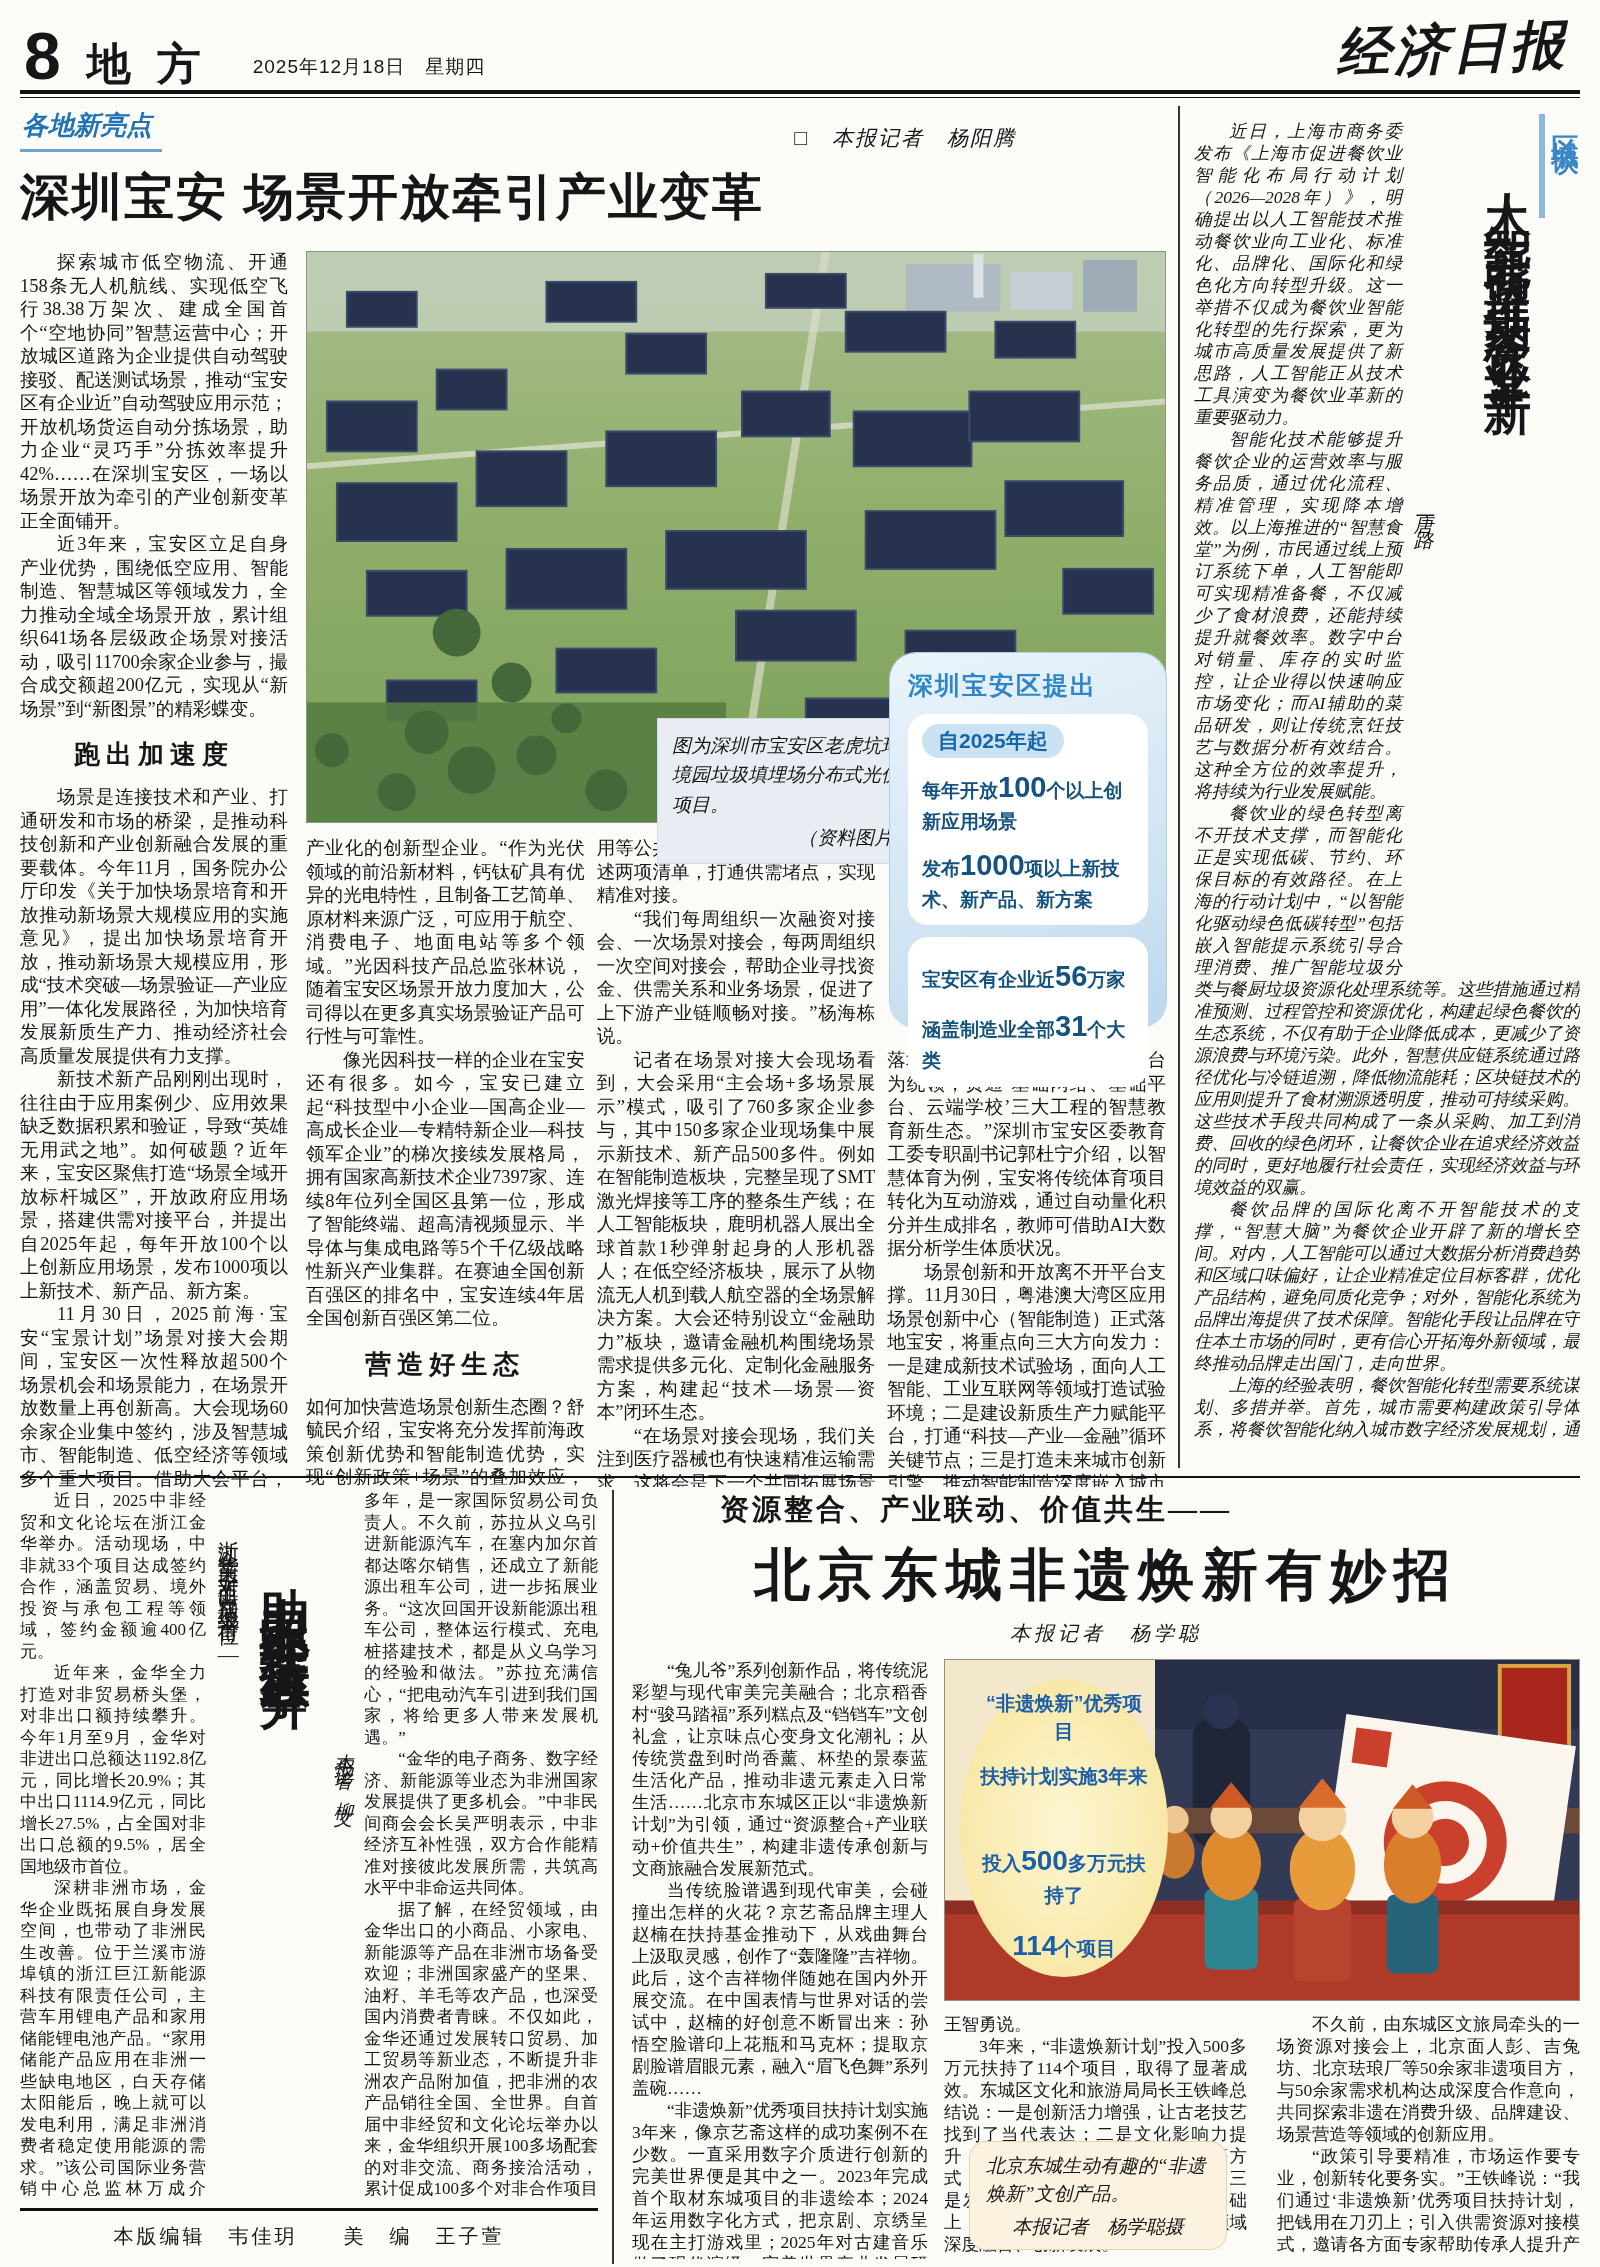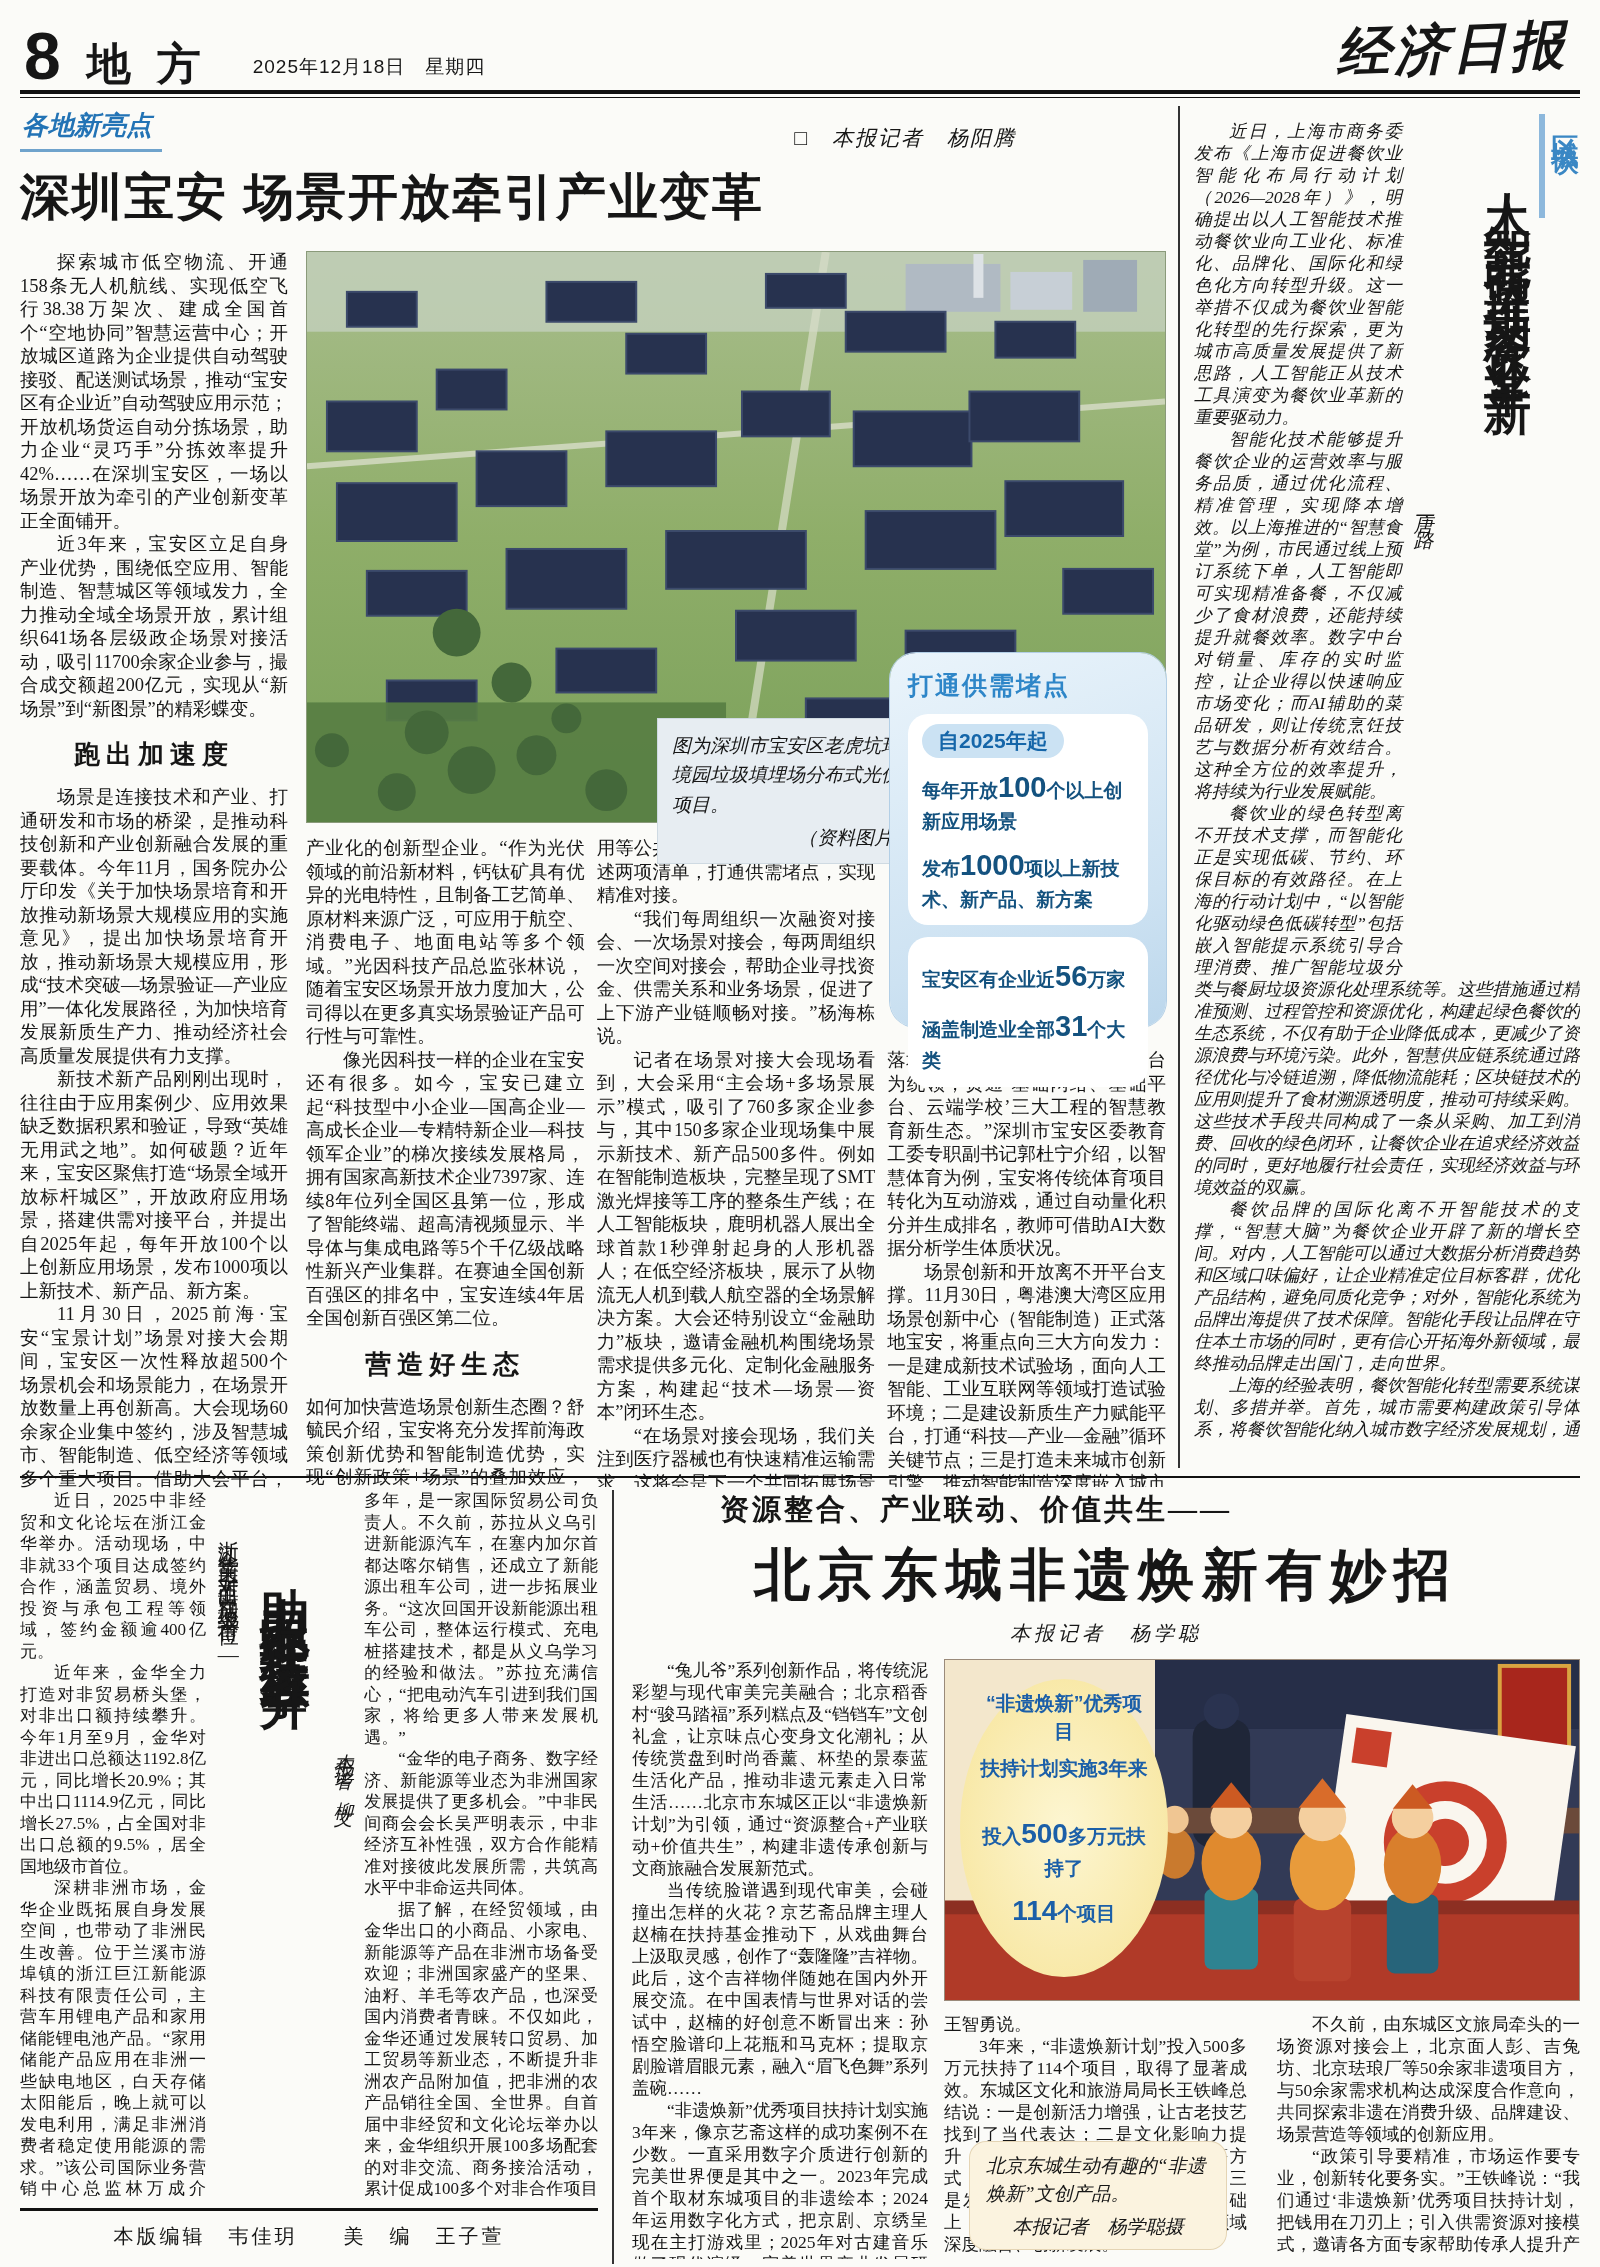--- a/index.html
+++ b/index.html
@@ -81,21 +81,21 @@
   .dong{flex:1;border-left:2px solid #333;margin-left:14px;padding-left:18px;}
   .dc-kicker{font-family:var(--serif);font-weight:bold;font-size:29px;letter-spacing:3px;margin-left:88px;}
   .dc-headline{font-family:var(--serif);font-weight:900;font-size:56px;letter-spacing:8px;text-align:center;margin:8px 0 6px;}
   .dc-byline{text-align:center;font-style:italic;font-size:20px;letter-spacing:4px;margin-bottom:12px;}
   .dc-content{display:flex;height:600px;}
   .dc-col1{width:296px;flex:none;margin-right:16px;height:100%;}
   .dc-col1 p,.dc-cols p{font-size:17.5px;line-height:22px;text-align:justify;text-indent:2em;}
   .dc-right{flex:1;position:relative;}
   .photo2{height:342px;border:1px solid #9a8a7a;}
   .photo2 svg{width:100%;height:100%;display:block;}
-  .badge{position:absolute;left:16px;top:20px;width:208px;height:298px;border-radius:50%;background:radial-gradient(ellipse at center,#fdf6d2 0%,#f8e8a6 75%,#f3dd8d 100%);display:flex;flex-direction:column;justify-content:flex-start;align-items:center;text-align:center;color:#1b5fa8;font-family:var(--sans);font-weight:bold;padding:10px 18px;gap:8px;}
+  .badge{position:absolute;left:16px;top:20px;width:208px;height:298px;border-radius:50%;background:radial-gradient(ellipse at center,#fdf6d2 0%,#f8e8a6 75%,#f3dd8d 100%);display:flex;flex-direction:column;justify-content:space-between;align-items:center;text-align:center;color:#1b5fa8;font-family:var(--sans);font-weight:bold;padding:10px 18px;gap:8px;}
   .badge .bl{font-size:19.5px;line-height:1.45;}
   .badge .gap{height:16px;}
   .badge .bignum{font-size:28px;font-weight:900;}
   .bubble{position:absolute;left:26px;bottom:10px;width:256px;background:#fbf3df;border-radius:16px;padding:10px 16px 8px;font-style:italic;font-size:19px;line-height:1.5;box-shadow:0 0 0 1px #e4d4b4;}
   .bubble .credit{display:block;text-align:center;margin-top:4px;font-style:italic;}
   .dc-cols{display:flex;gap:30px;margin-top:12px;height:240px;}
   .dc-cols .dcol{flex:1;height:100%;}
 </style>
 </head>
 <body>
@@ -204,21 +204,21 @@
               </g>
             </svg>
           </div>
 
           <div class="photo1-caption">
             <span>图为深圳市宝安区老虎坑环境园垃圾填埋场分布式光伏项目。</span>
             <span class="credit">（资料图片）</span>
           </div>
 
           <div class="infobox">
-            <div class="ib-title">打通供需堵点</div>
+            <div class="ib-title">深圳宝安区提出</div>
             <div class="ib-box">
               <span class="ib-pill">自2025年起</span>
               <div class="ib-line"><span>每年开放</span><span class="bignum">100</span><span>个以上创新应用场景</span></div>
               <div class="ib-line"><span>发布</span><span class="bignum">1000</span><span>项以上新技术、新产品、新方案</span></div>
             </div>
             <div class="ib-box">
               <div class="ib-line"><span>宝安区有企业近</span><span class="bignum">56</span><span>万家</span></div>
               <div class="ib-line"><span>涵盖制造业全部</span><span class="bignum">31</span><span>个大类</span></div>
             </div>
           </div>

